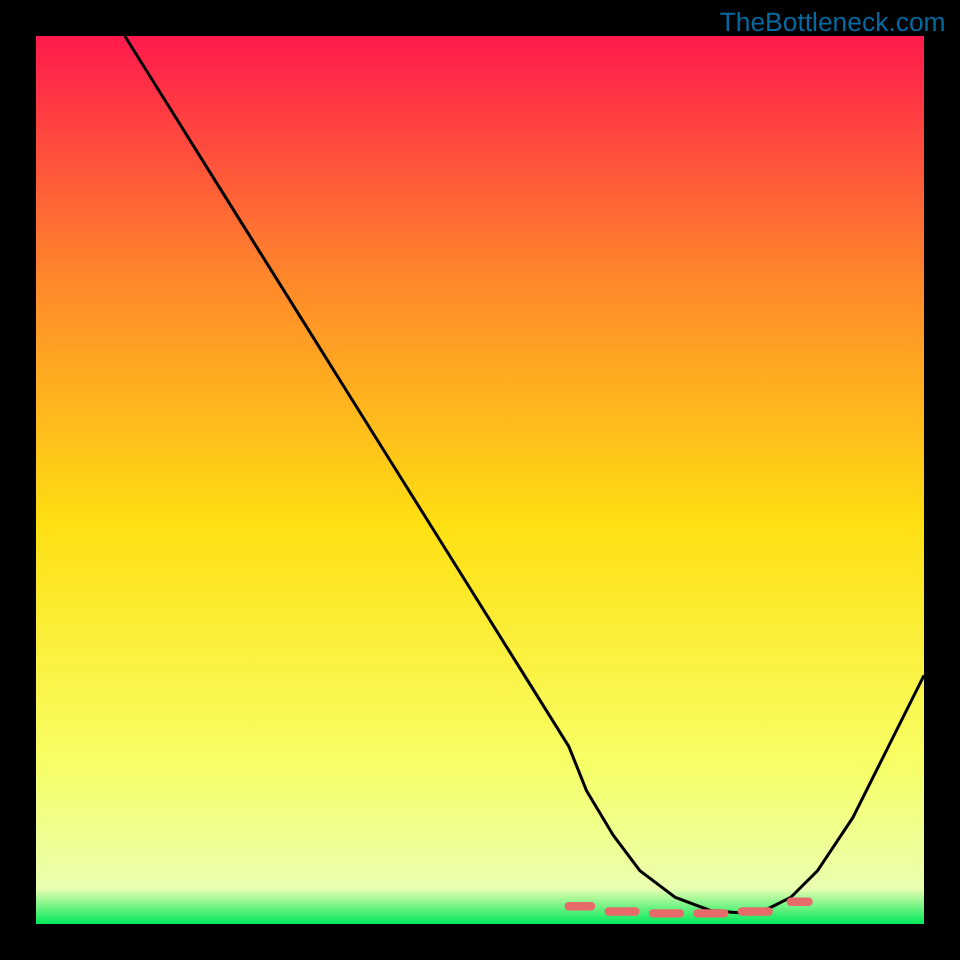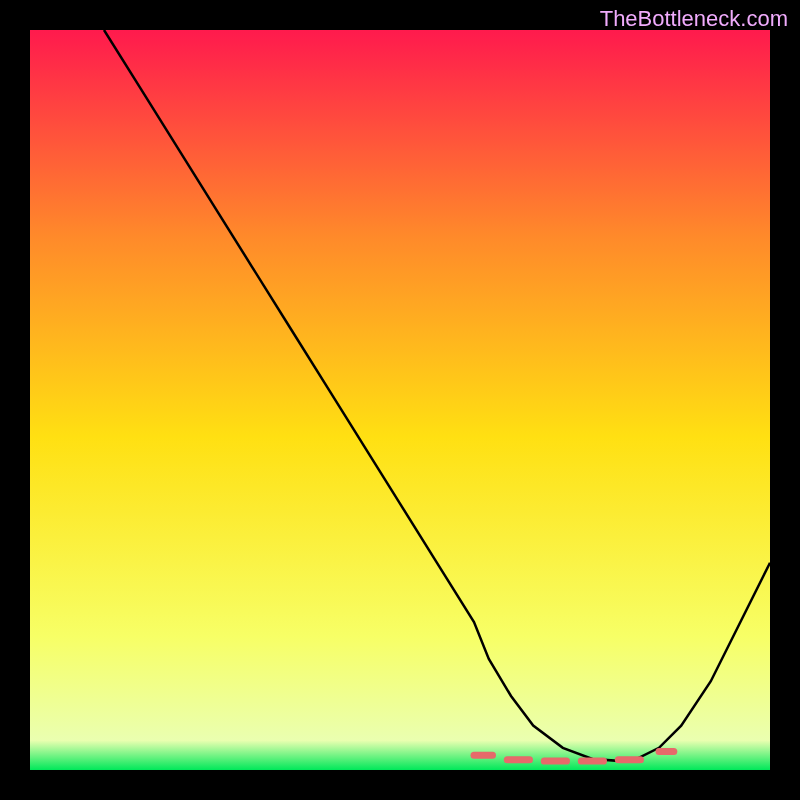--- a/index.html
+++ b/index.html
@@ -8,21 +8,21 @@
     width: 800px;
     height: 800px;
     background: #000;
     position: relative;
     font-family: Arial, Helvetica, sans-serif;
   }
   .watermark {
     position: absolute;
     top: 6px;
     right: 12px;
-    color: #f0abfc;
+    color: #0369a1;
     font-size: 22px;
     font-weight: 500;
     z-index: 10;
   }
   .plot-area {
     position: absolute;
     left: 30px;
     top: 30px;
     width: 740px;
     height: 740px;

